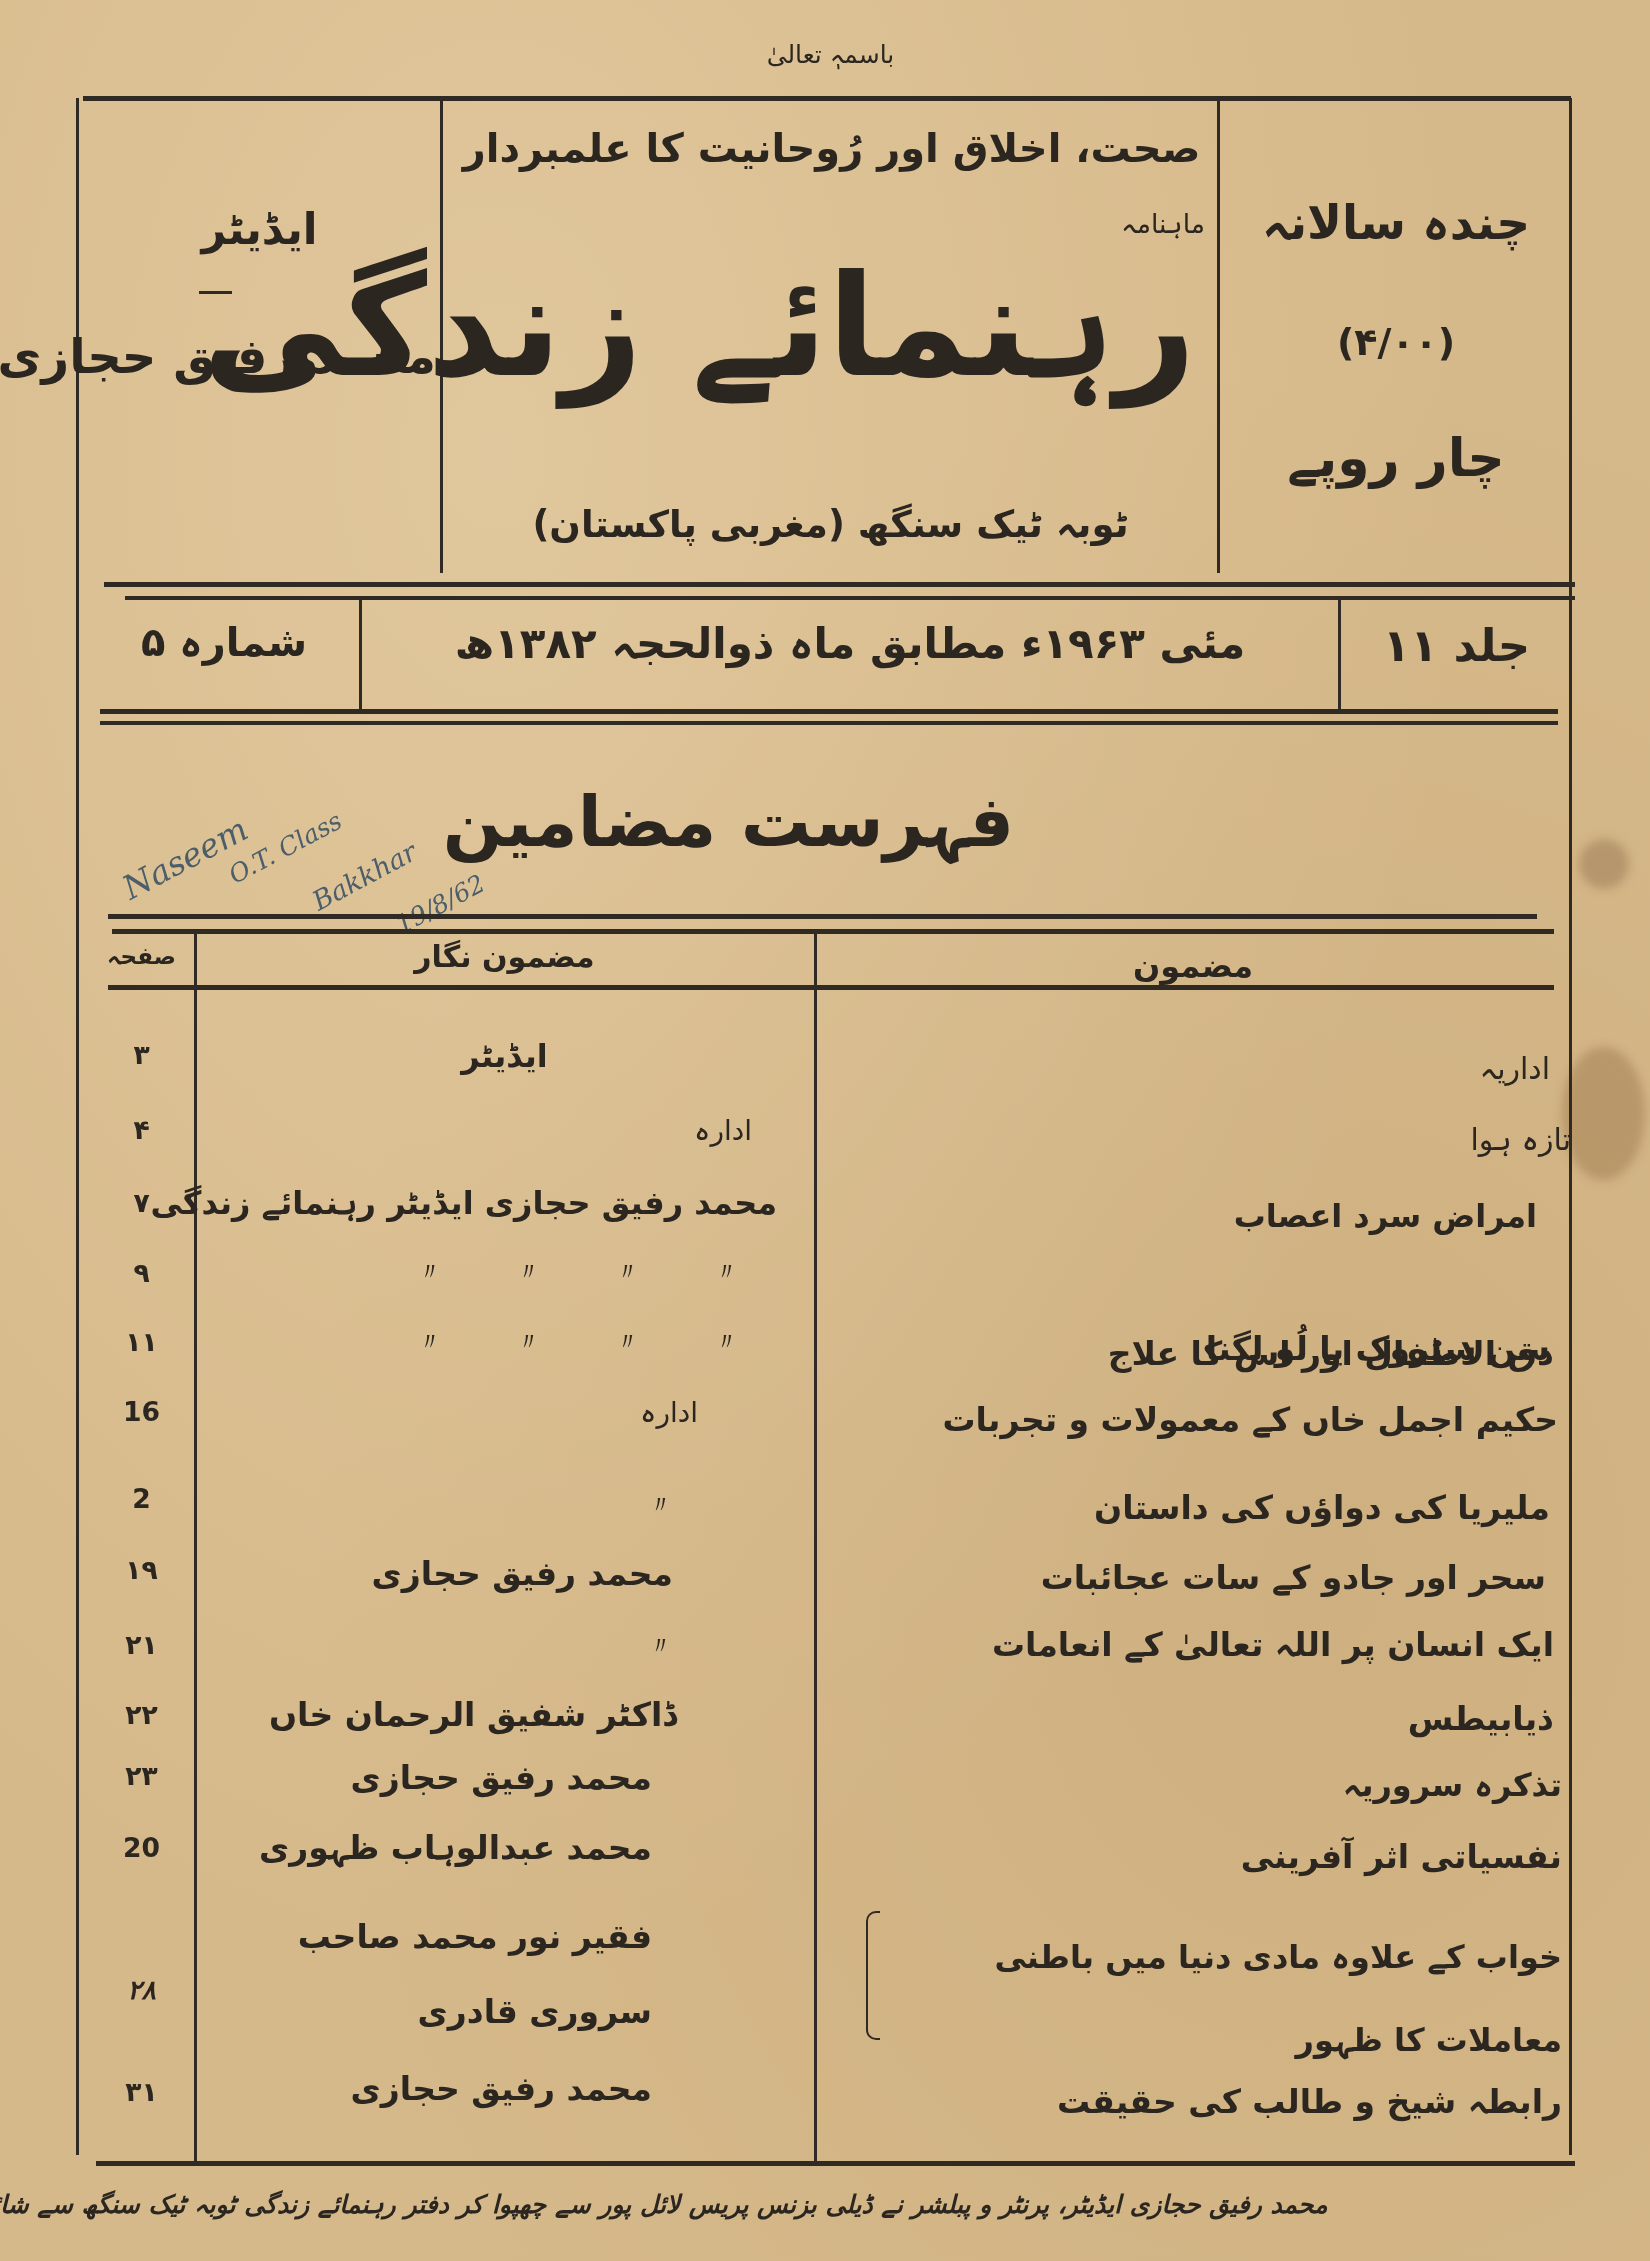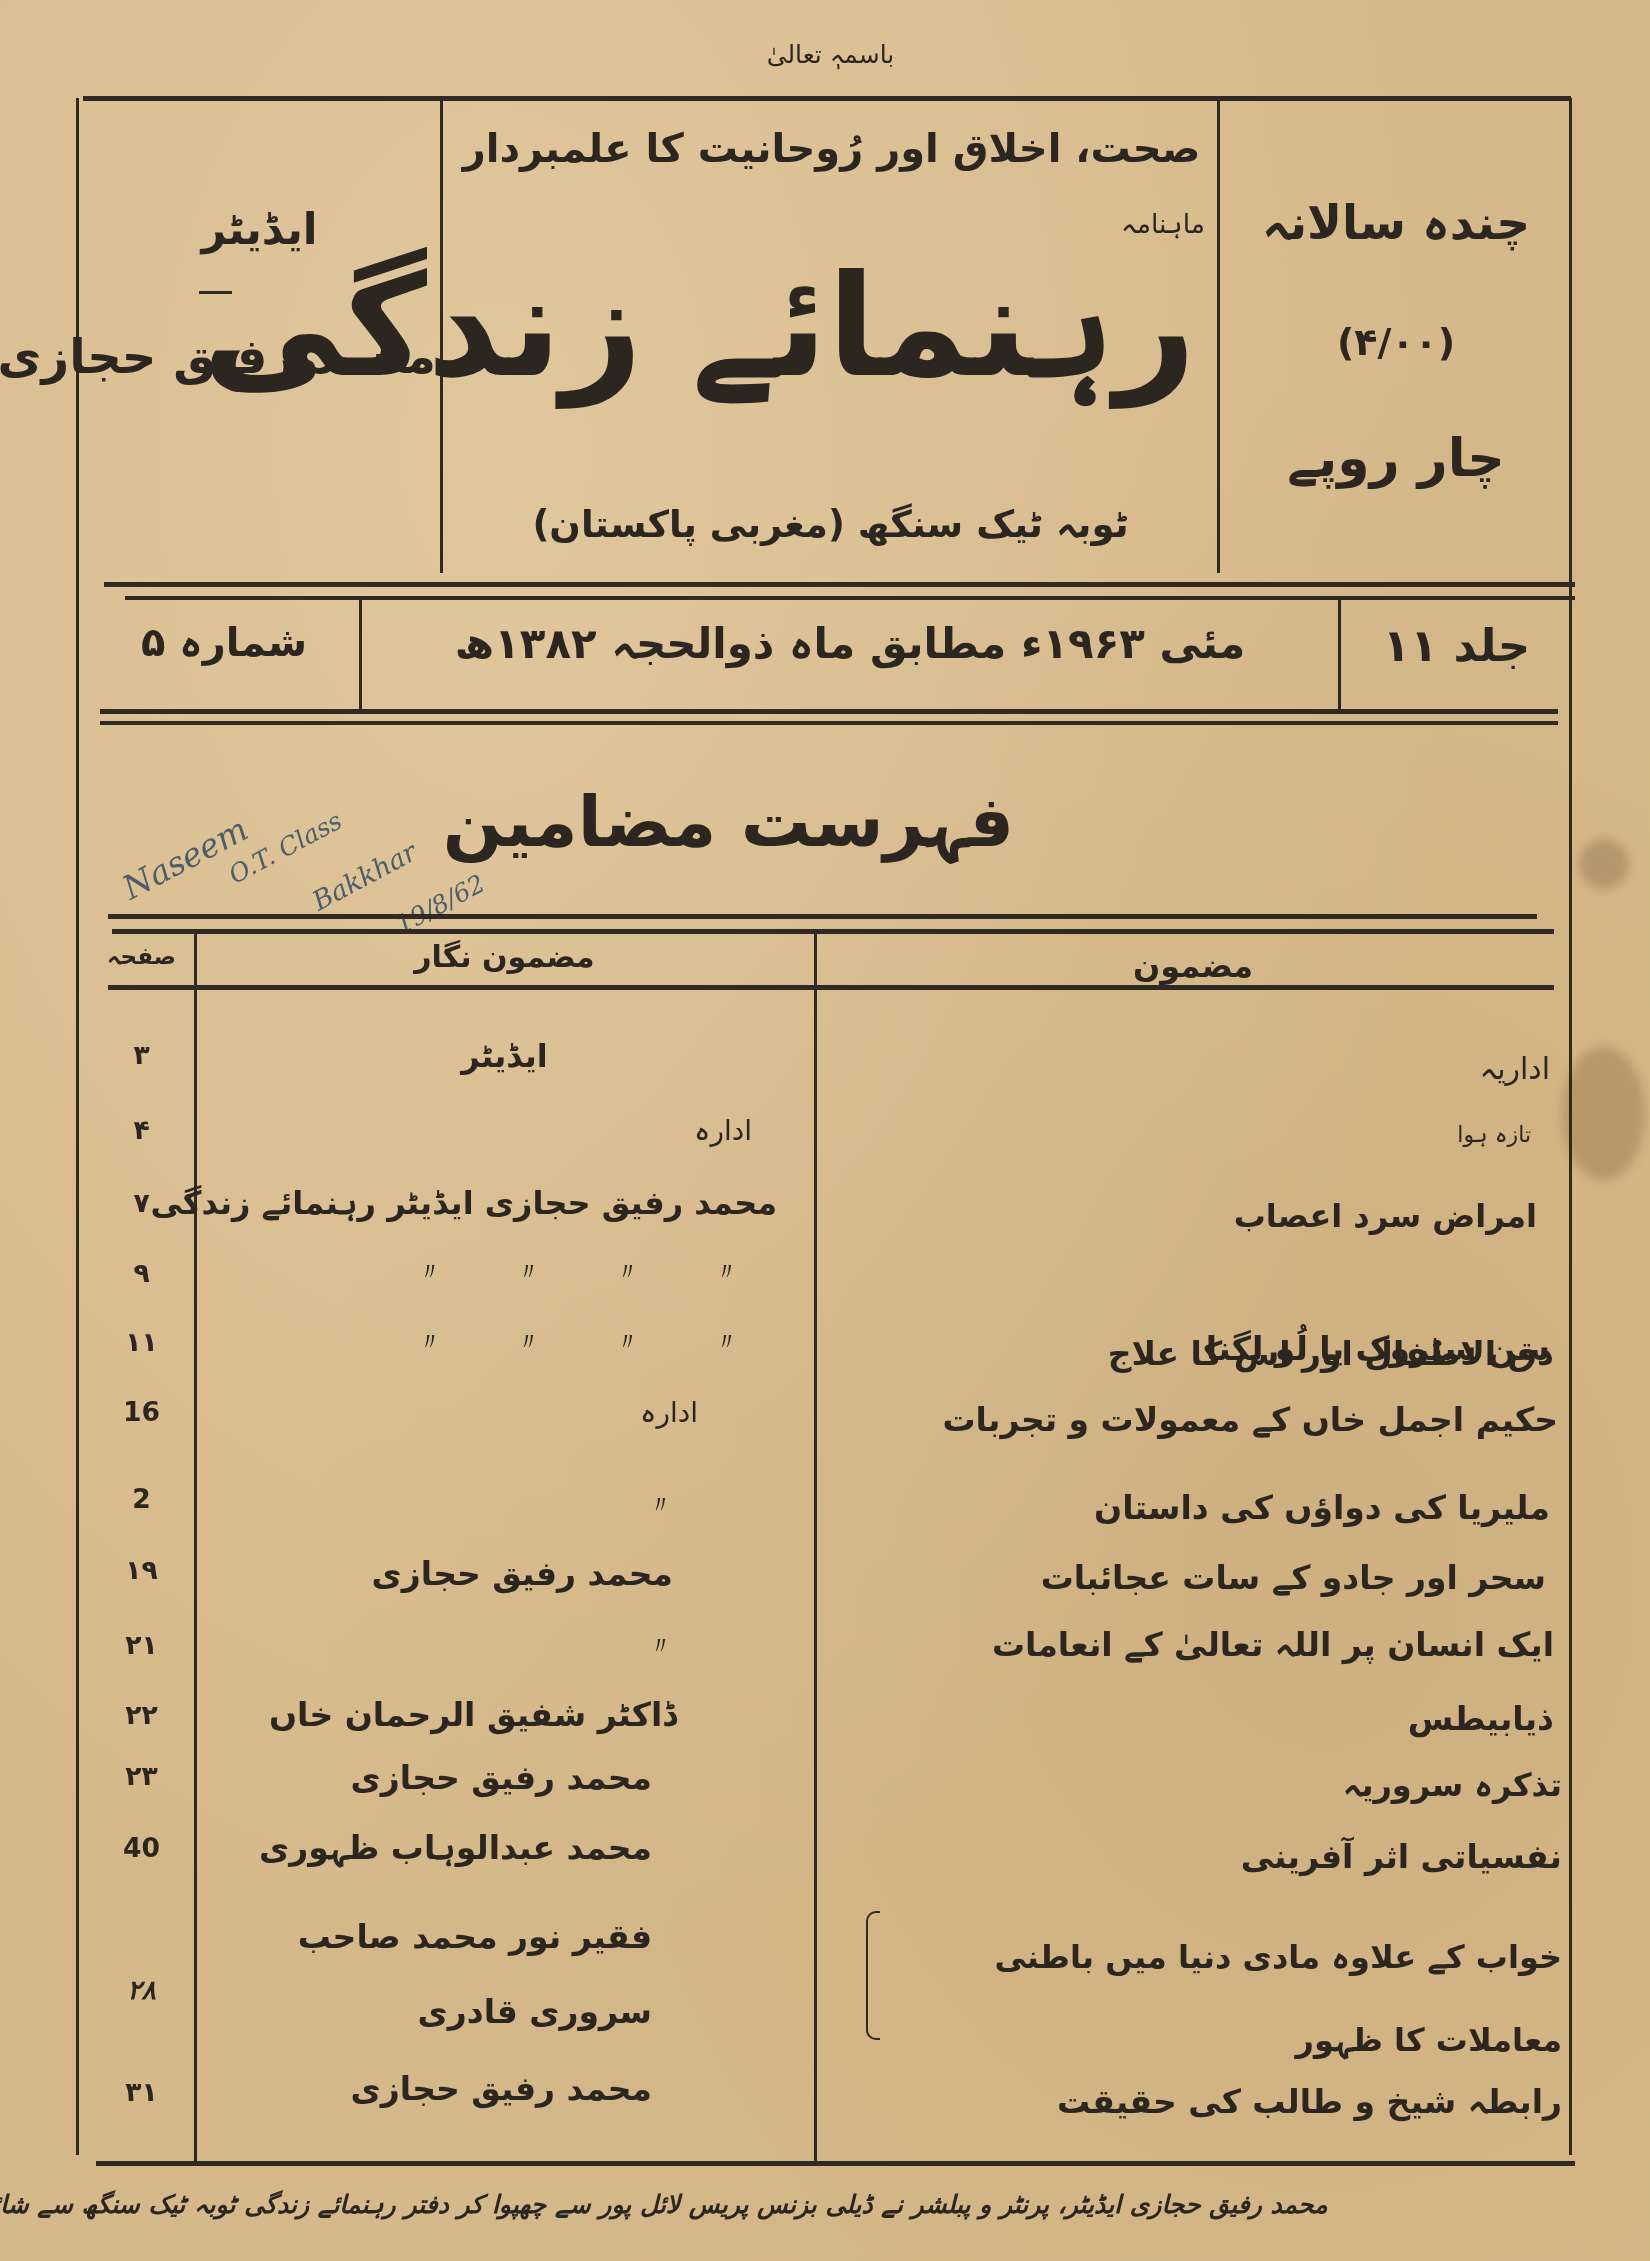--- a/index.html
+++ b/index.html
@@ -81,21 +81,21 @@
 <div class="txt center" style="left:91px;top:943px;width:101px;font-size:23px;font-weight:bold;">صفحہ</div>
 <div class="txt center" style="left:199px;top:939px;width:611px;font-size:30px;font-weight:bold;">مضمون نگار</div>
 <div class="txt center" style="left:823px;top:947px;width:740px;font-size:32px;font-weight:bold;">مضمون</div>
 
 <div>
   <div class="txt" style="left:831px;top:1051px;width:719px;font-size:30px;text-align:right;">اداریہ</div>
   <div class="txt center" style="left:199px;top:1037px;width:611px;font-size:32px;font-weight:bold;">ایڈیٹر</div>
   <div class="txt center" style="left:91px;top:1039px;width:101px;font-size:26.6px;font-weight:bold;">۳</div>
 </div>
 <div>
-  <div class="txt" style="left:820px;top:1122px;width:711px;font-size:22px;text-align:right;">تازہ ہوا</div>
+  <div class="txt" style="left:860px;top:1122px;width:711px;font-size:30px;text-align:right;">تازہ ہوا</div>
   <div class="txt" style="left:199px;top:1114px;width:553px;font-size:28px;text-align:right;">ادارہ</div>
   <div class="txt center" style="left:91px;top:1114px;width:101px;font-size:26.6px;font-weight:bold;">۴</div>
 </div>
 <div>
   <div class="txt" style="left:831px;top:1197px;width:706px;font-size:32px;font-weight:bold;text-align:right;">امراض سرد اعصاب</div>
   <div class="txt" style="left:199px;top:1184px;width:578px;font-size:32px;font-weight:bold;text-align:right;">محمد رفیق حجازی ایڈیٹر رہنمائے زندگی</div>
   <div class="txt center" style="left:91px;top:1187px;width:101px;font-size:26.6px;font-weight:bold;">۷</div>
 </div>
 <div>
   <div class="txt" style="left:831px;top:1329px;width:719px;font-size:33px;font-weight:bold;text-align:right;">سن سٹروک یا لُو لگنا</div>
@@ -133,21 +133,21 @@
   <div class="txt center" style="left:91px;top:1699px;width:101px;font-size:26.6px;font-weight:bold;">۲۲</div>
 </div>
 <div>
   <div class="txt" style="left:831px;top:1766px;width:731px;font-size:32px;font-weight:bold;text-align:right;">تذکرہ سروریہ</div>
   <div class="txt" style="left:199px;top:1758px;width:453px;font-size:33px;font-weight:bold;text-align:right;">محمد رفیق حجازی</div>
   <div class="txt center" style="left:91px;top:1760px;width:101px;font-size:26.6px;font-weight:bold;">۲۳</div>
 </div>
 <div>
   <div class="txt" style="left:831px;top:1837px;width:731px;font-size:33px;font-weight:bold;text-align:right;">نفسیاتی اثر آفرینی</div>
   <div class="txt" style="left:199px;top:1828px;width:453px;font-size:33px;font-weight:bold;text-align:right;">محمد عبدالوہاب ظہوری</div>
-  <div class="txt center" style="left:91px;top:1832px;width:101px;font-size:26.6px;font-weight:bold;">40</div>
+  <div class="txt center" style="left:91px;top:1832px;width:101px;font-size:26.6px;font-weight:bold;">20</div>
 </div>
 <div>
   <div class="txt" style="left:881px;top:1916px;width:681px;font-size:32px;font-weight:bold;text-align:right;white-space:normal;line-height:83px;">خواب کے علاوہ مادی دنیا میں باطنی معاملات کا ظہور</div>
   <div class="txt" style="left:249px;top:1899px;width:403px;font-size:33px;font-weight:bold;text-align:right;white-space:normal;line-height:75px;">فقیر نور محمد صاحب سروری قادری</div>
   <div class="txt center" style="left:91px;top:1974px;width:101px;font-size:26.6px;font-weight:bold;font-style:italic;">۲۸</div>
   <div style="position:absolute;left:866px;top:1911px;width:11.6px;height:125px;border:2.5px solid #2f2a24;border-right:none;border-radius:10px 0 0 10px;"></div>
 </div>
 <div>
   <div class="txt" style="left:831px;top:2082px;width:731px;font-size:33px;font-weight:bold;text-align:right;">رابطہ شیخ و طالب کی حقیقت</div>
   <div class="txt" style="left:199px;top:2069px;width:453px;font-size:33px;font-weight:bold;text-align:right;">محمد رفیق حجازی</div>

